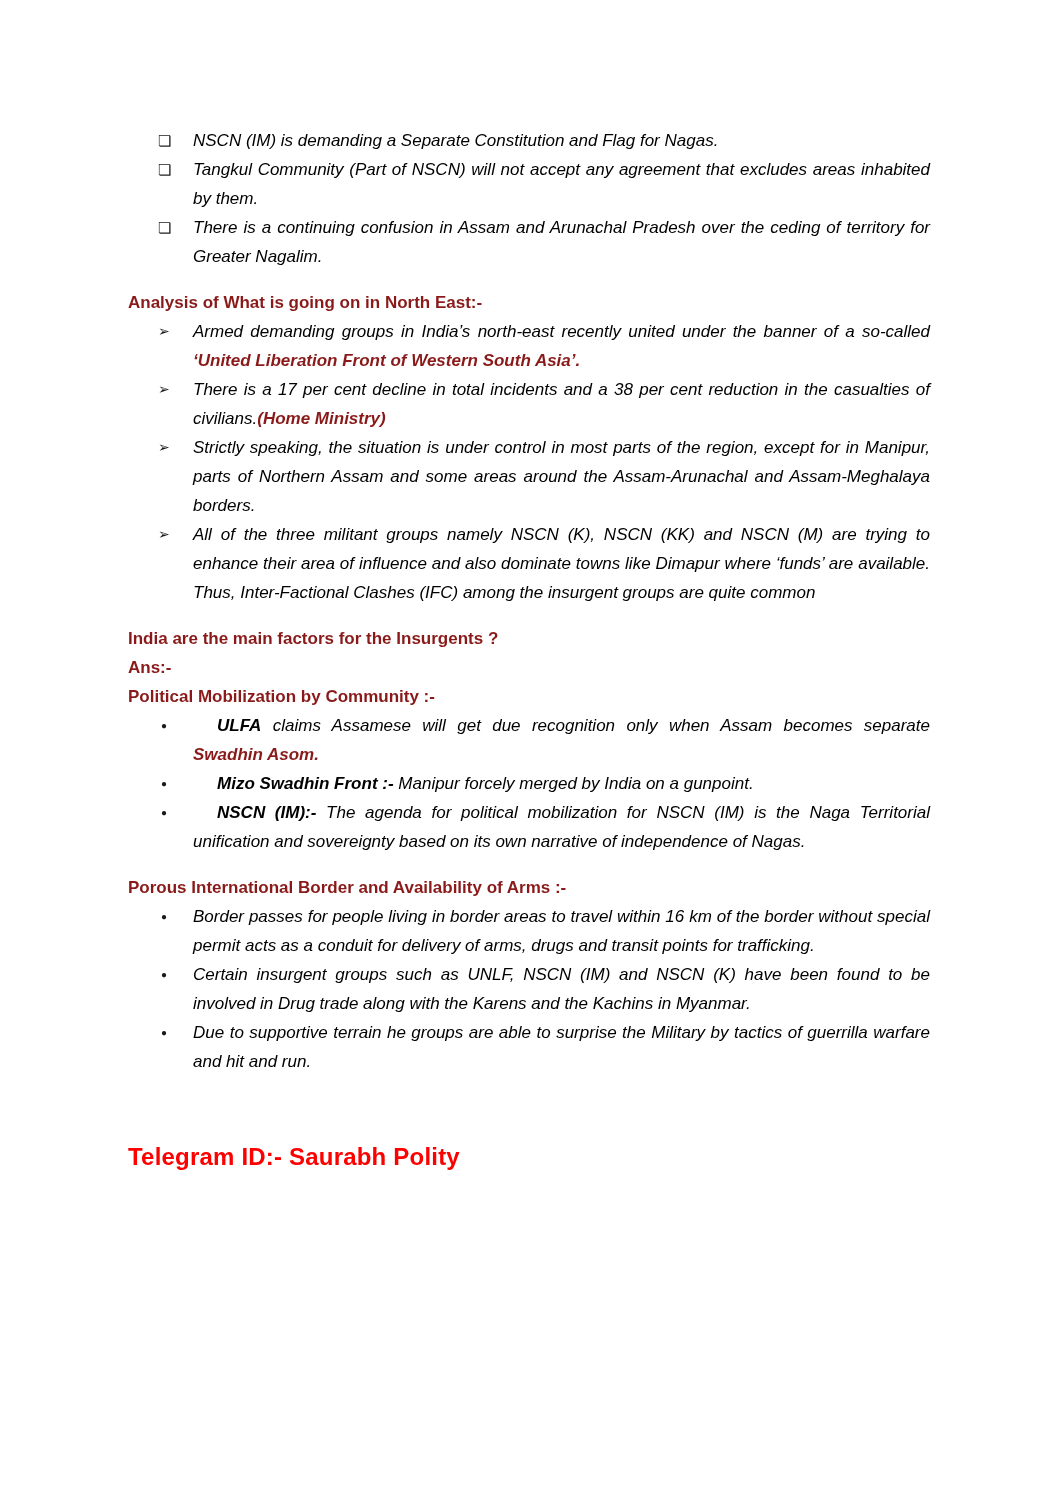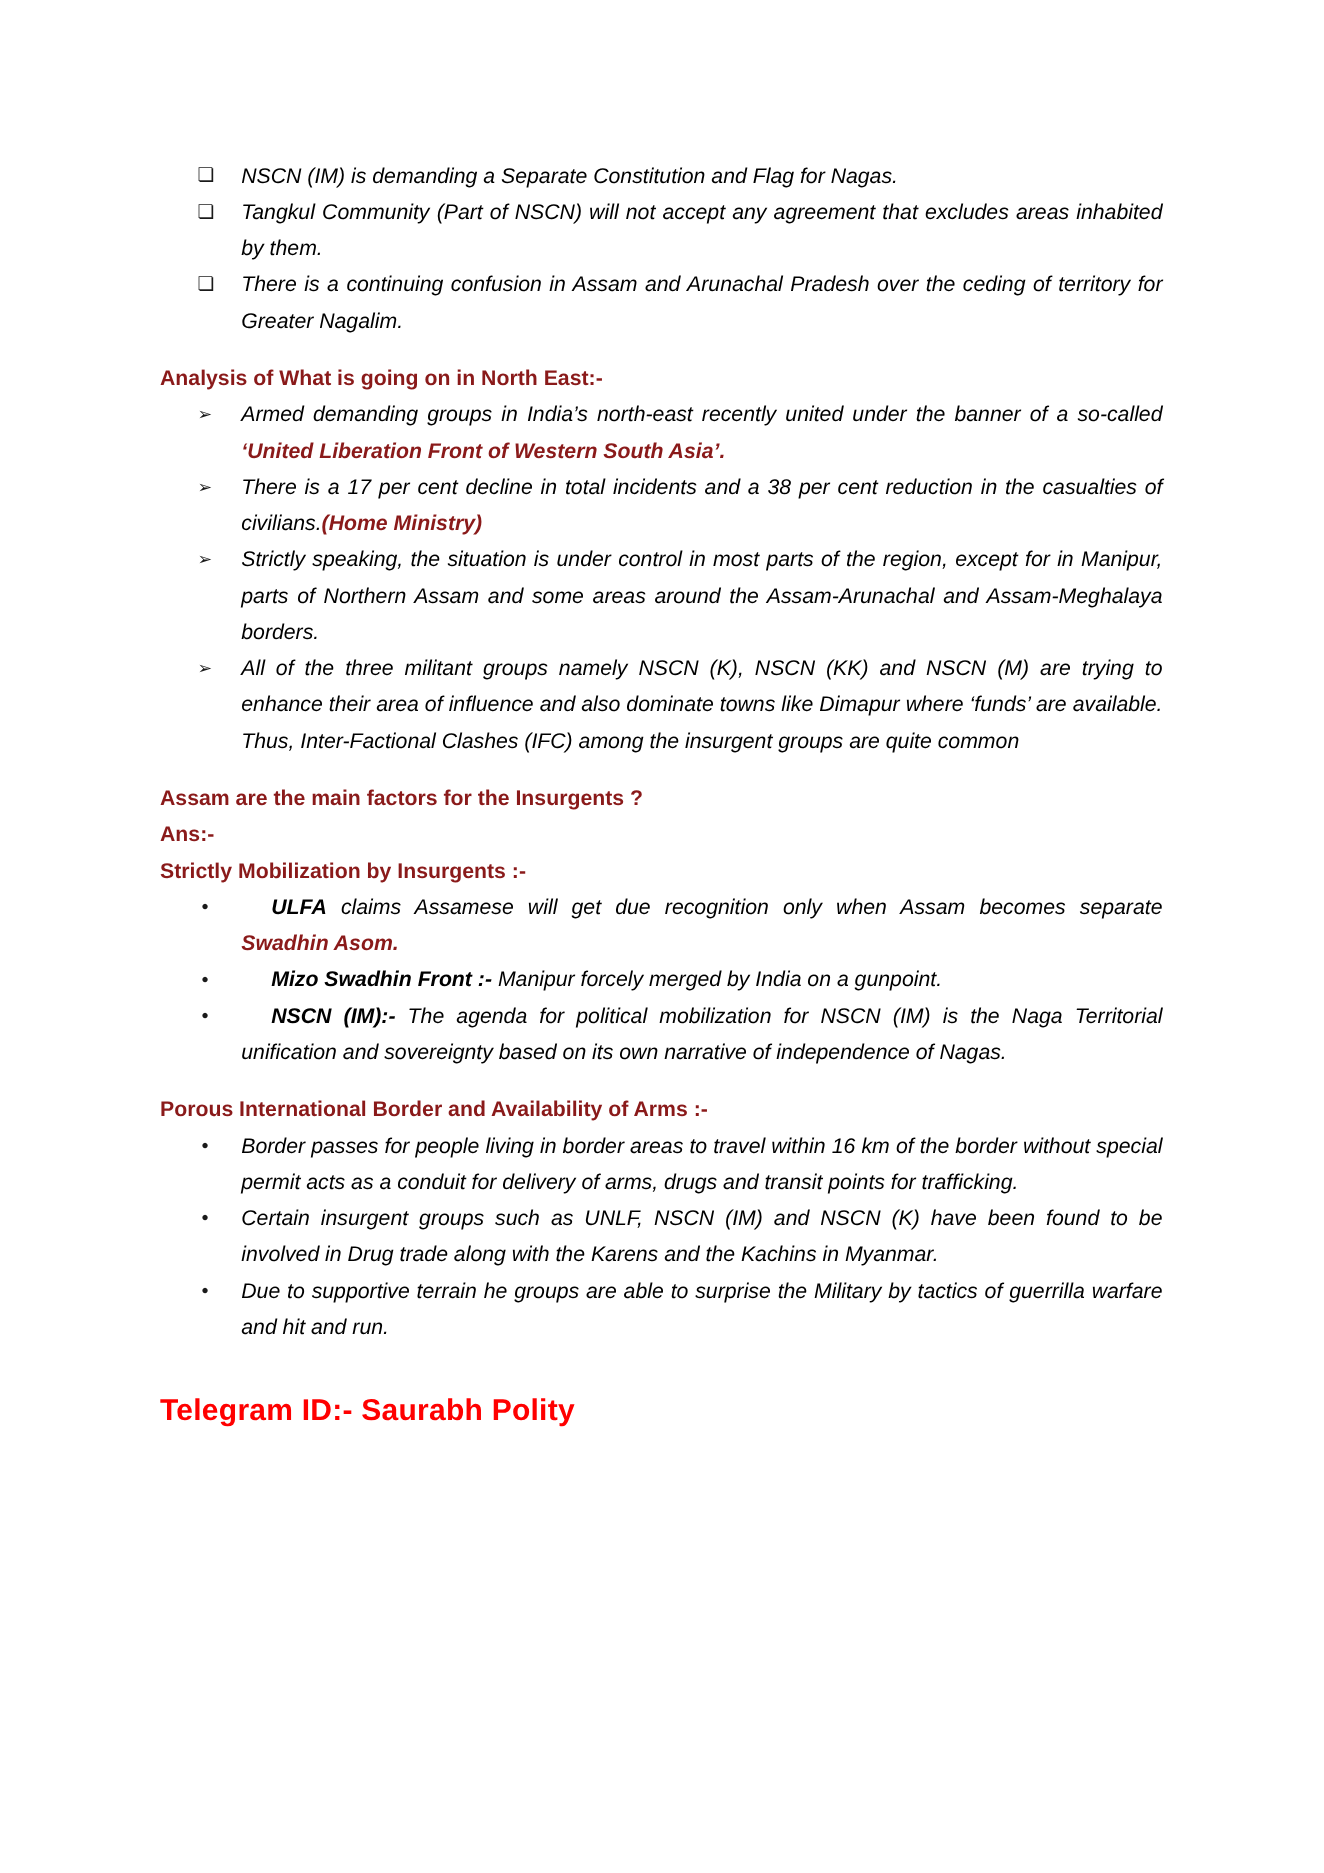--- a/index.html
+++ b/index.html
@@ -25,21 +25,21 @@
   .text { flex: 1; text-align: justify; font-style: italic; }
   .rich .bold   { font-weight: 700; margin-left: 24px; }
   .rich .accent { color: var(--accent, #8a1a1a); font-weight: 700; }
   .heading {
     font-size: 17px;
     font-weight: 700;
     color: var(--accent, #8a1a1a);
   }
   .blank-before { margin-top: 17px; }
   .footer {
-    margin-top: 38px;
+    margin-top: 66px;
     font-size: 24px;
     font-weight: 700;
     color: var(--footer_red, #ff0000);
     letter-spacing: 0.2px;
   }
 </style>
 </head>
 <body>
 
 <div class="page">
@@ -73,23 +73,23 @@
     <li>
       <span class="glyph">➢</span>
       <p class="text rich"><span>Strictly speaking, the situation is under control in most parts of the region, except for in Manipur, parts of Northern Assam and some areas around the Assam-Arunachal and Assam-Meghalaya borders.</span></p>
     </li>
     <li>
       <span class="glyph">➢</span>
       <p class="text rich"><span>All of the three militant groups namely NSCN (K), NSCN (KK) and NSCN (M) are trying to enhance their area of influence and also dominate towns like Dimapur where ‘funds’ are available. Thus, Inter-Factional Clashes (IFC) among the insurgent groups are quite common</span></p>
     </li>
   </ul>
 
-  <h2 class="heading blank-before">Assam are the main factors for the Insurgents ?</h2>
+  <h2 class="heading blank-before">India are the main factors for the Insurgents ?</h2>
   <h2 class="heading">Ans:-</h2>
-  <h2 class="heading">Strictly Mobilization by Insurgents :-</h2>
+  <h2 class="heading">Political Mobilization by Community :-</h2>
 
   <ul class="list disc">
     <li>
       <span class="glyph">●</span>
       <p class="text rich"><span class="bold">ULFA</span><span> claims Assamese will get due recognition only when Assam becomes separate </span><span class="accent">Swadhin Asom.</span></p>
     </li>
     <li>
       <span class="glyph">●</span>
       <p class="text rich"><span class="bold">Mizo Swadhin Front :-</span><span> Manipur forcely merged by India on a gunpoint.</span></p>
     </li>

